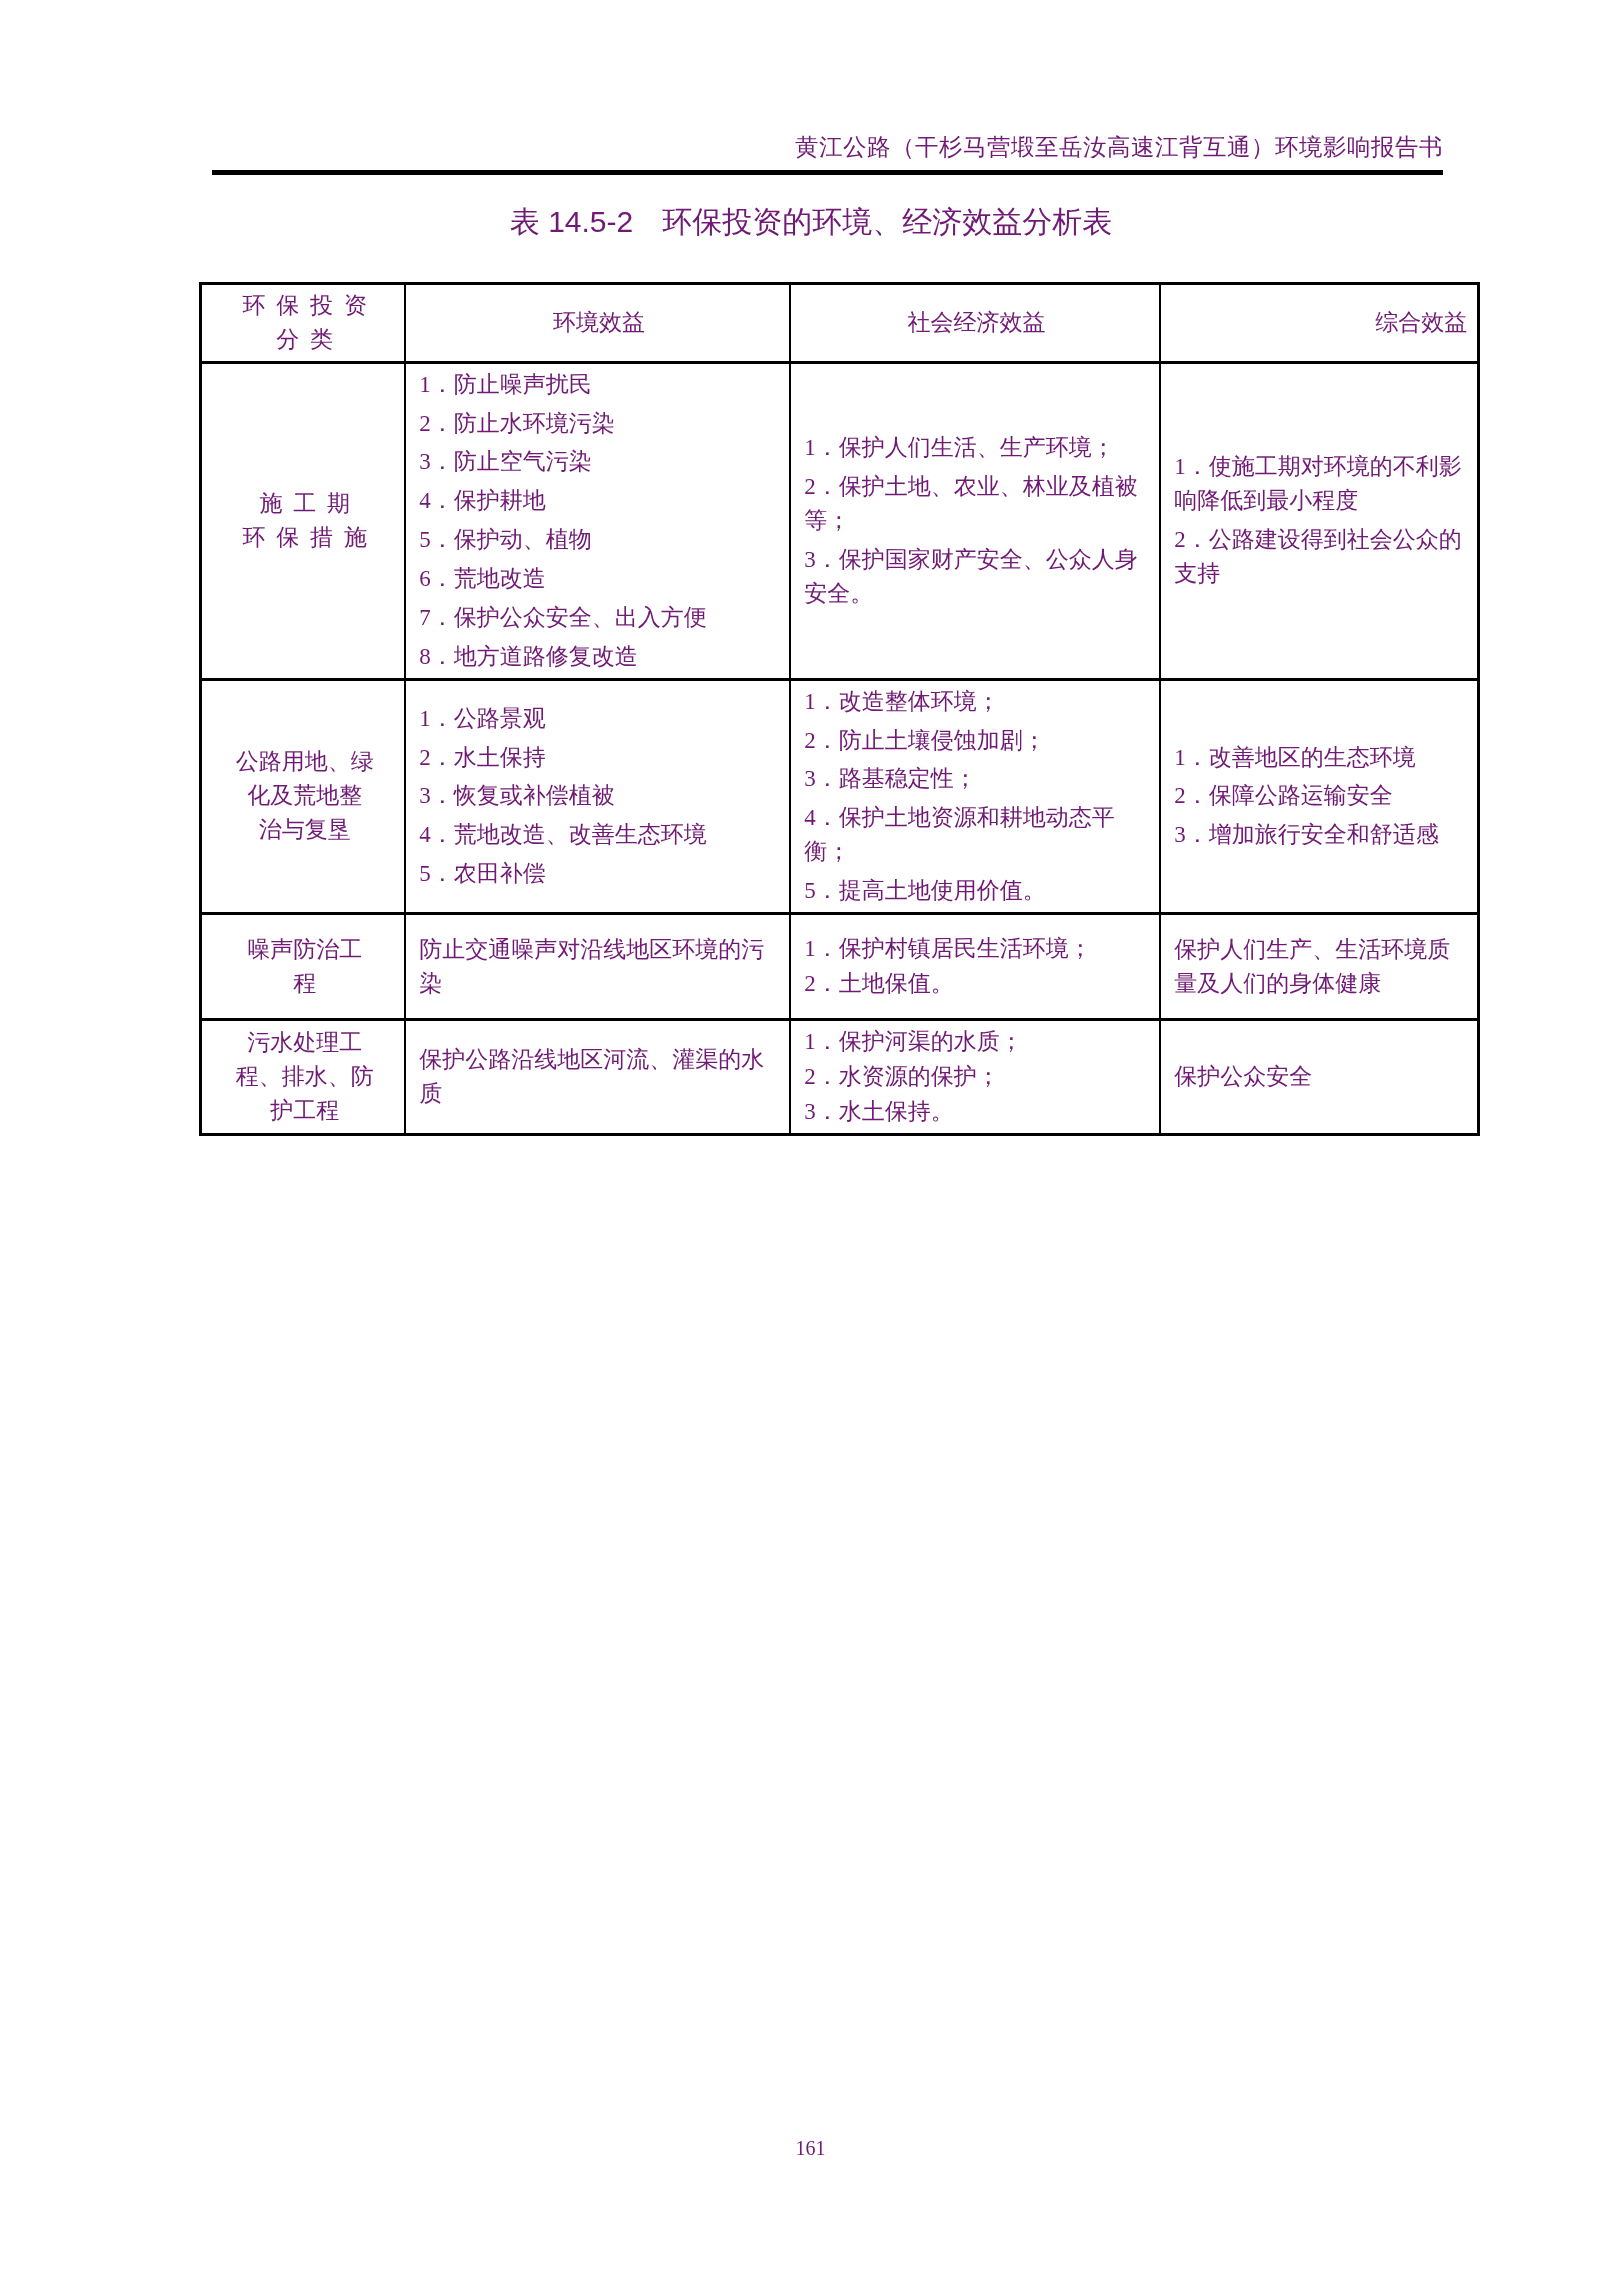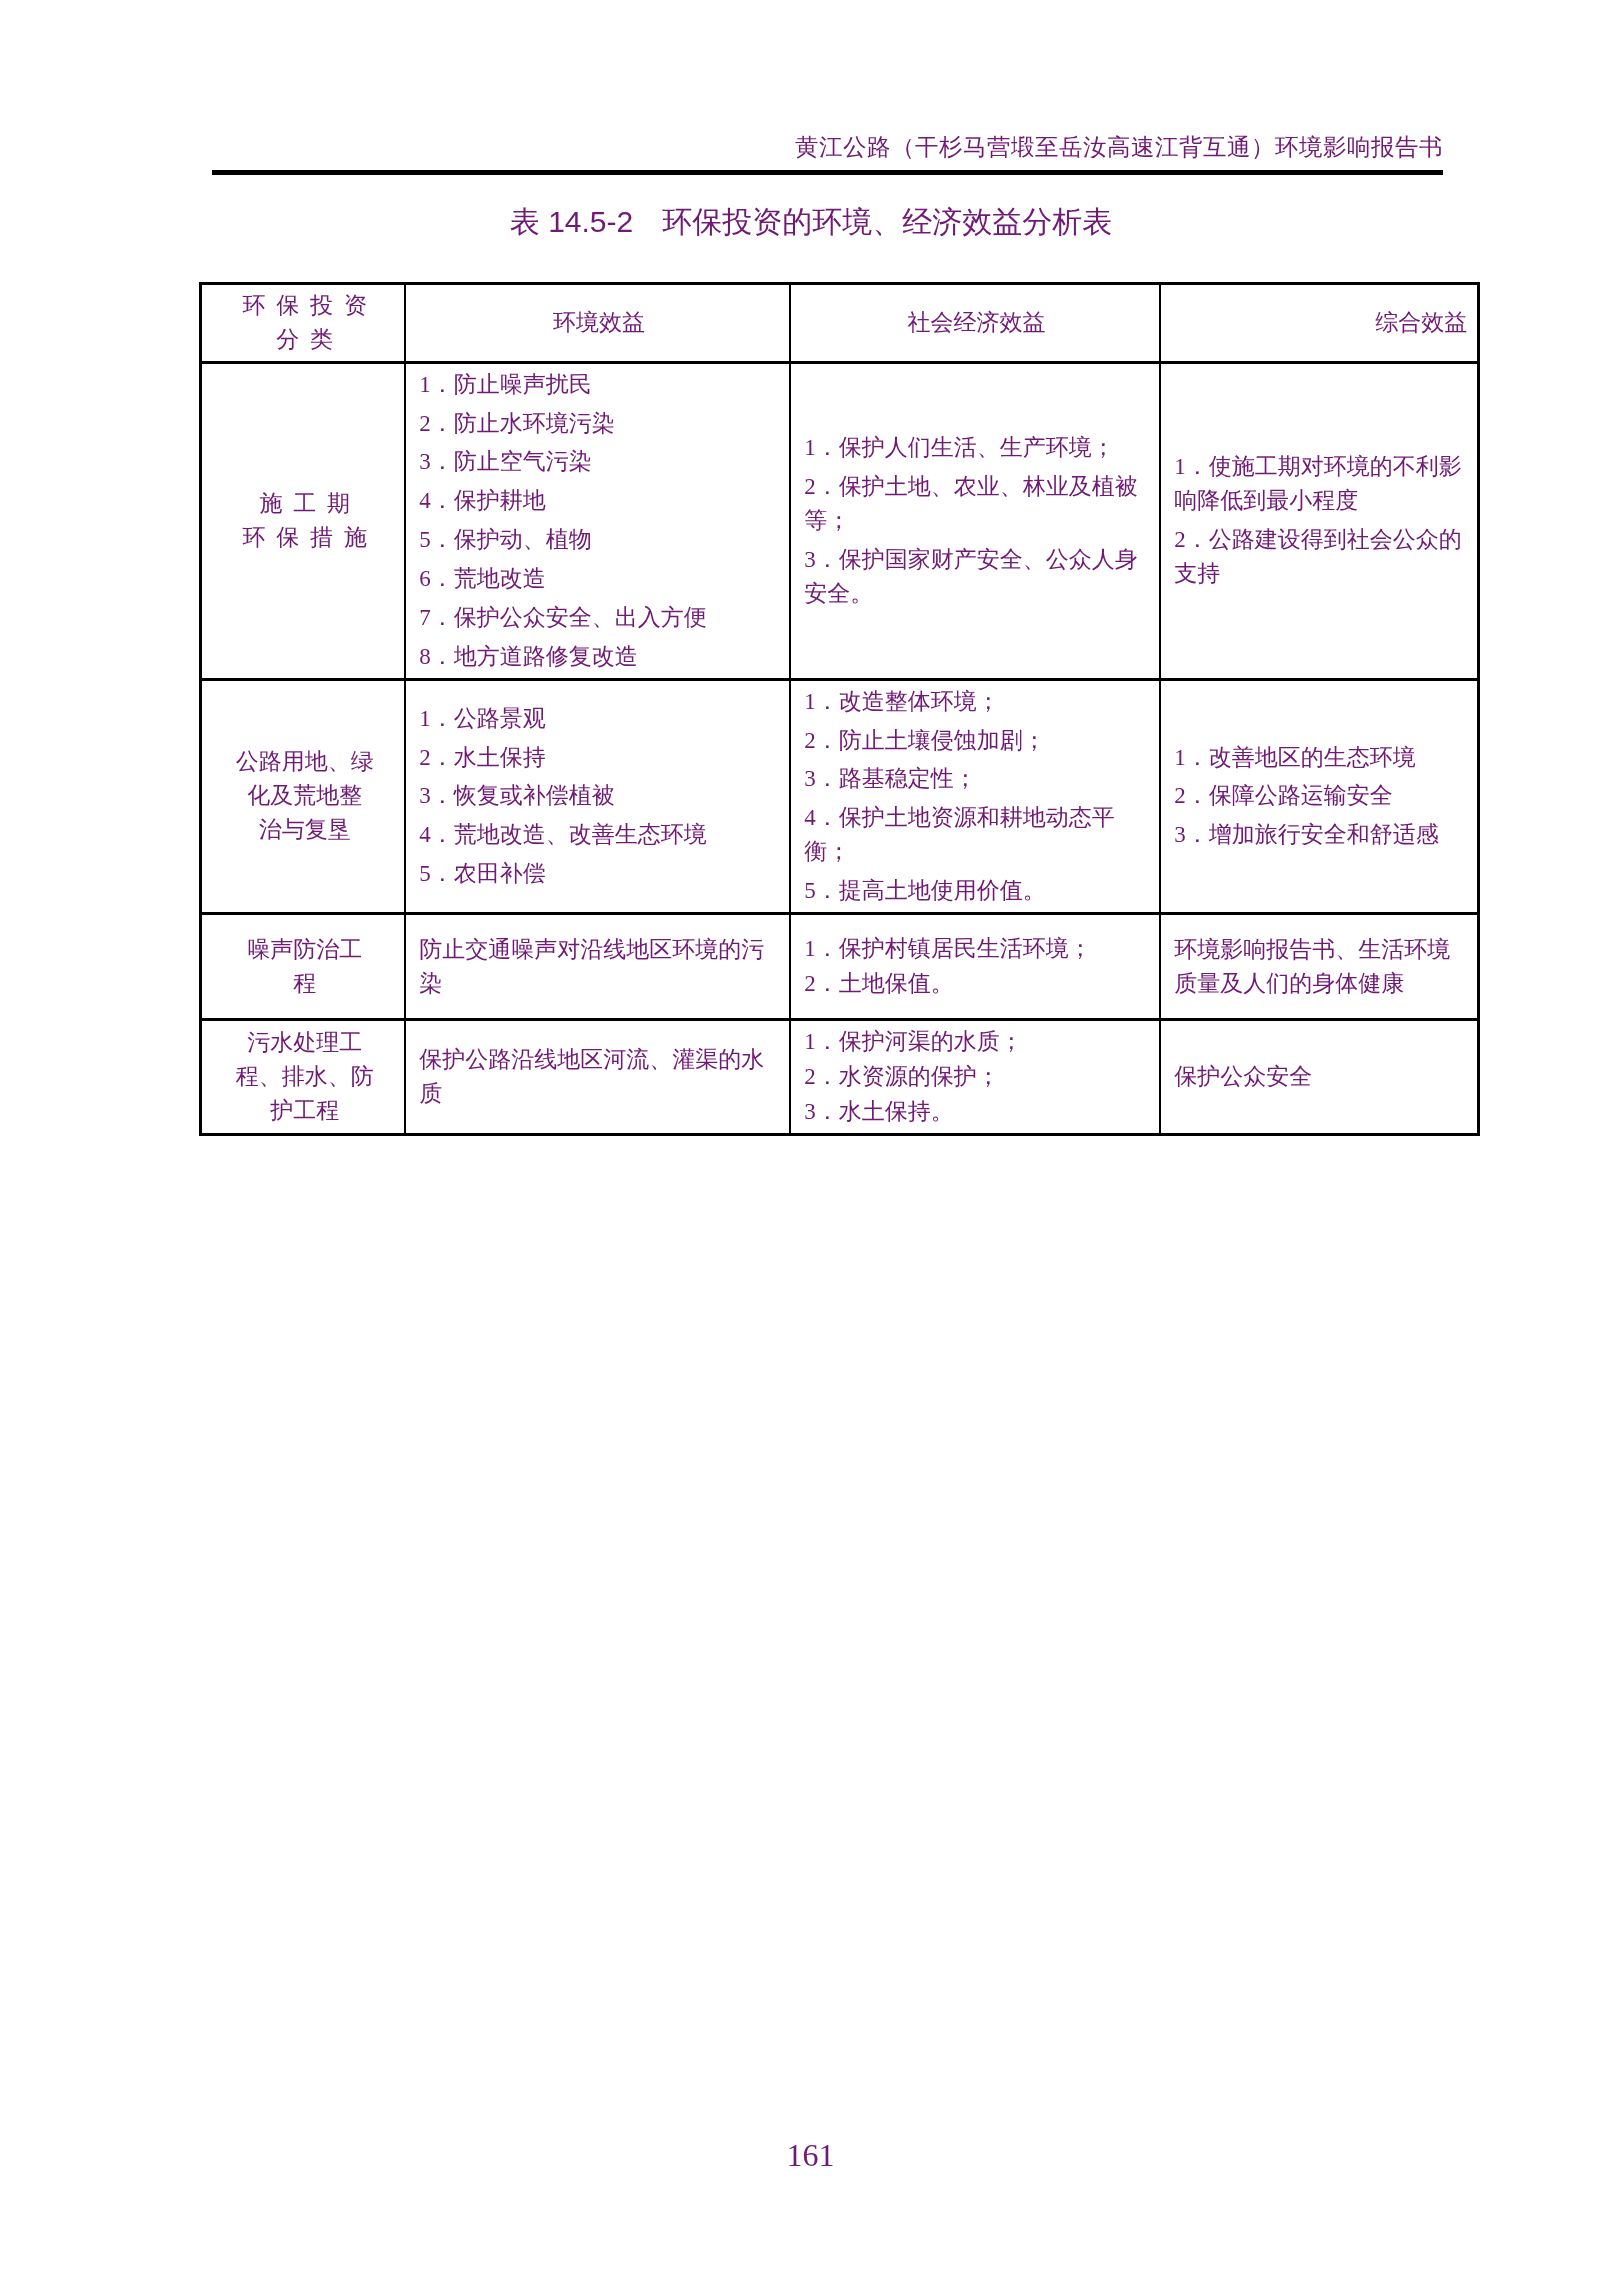--- a/index.html
+++ b/index.html
@@ -71,21 +71,21 @@
   
   .spread .cat-line { letter-spacing:10.8px; padding-left:10.8px; }
   .li-item + .li-item { margin-top:4.9px; }
   tr.r3 td, tr.r4 td { padding-top:2px; padding-bottom:2px; }
   tr.r3 .li-item + .li-item, tr.r4 .li-item + .li-item { margin-top:1px; }
   
   .page-number {
     position:absolute;
     top:2137px; left:0; width:100%;
     text-align:center;
-    font-size:32px;
+    font-size:20px;
   }
 </style>
 </head>
 <body>
 
 <div class="page">
 
   <div class="doc-header">黄江公路（干杉马营塅至岳汝高速江背互通）环境影响报告书</div>
 
   <div class="header-rule"></div>
@@ -172,21 +172,21 @@
               <div class="cat-line">程</div>
             </td>
         <td class="txt">
               <div class="li-item">防止交通噪声对沿线地区环境的污染</div>
             </td>
         <td class="txt">
               <div class="li-item">1．保护村镇居民生活环境；</div>
               <div class="li-item">2．土地保值。</div>
             </td>
         <td class="txt">
-              <div class="li-item">环境影响报告书、生活环境质量及人们的身体健康</div>
+              <div class="li-item">保护人们生产、生活环境质量及人们的身体健康</div>
             </td>
       </tr>
 
       <tr class="r4">
         <td class="cat">
               <div class="cat-line">污水处理工</div>
               <div class="cat-line">程、排水、防</div>
               <div class="cat-line">护工程</div>
             </td>
         <td class="txt">

